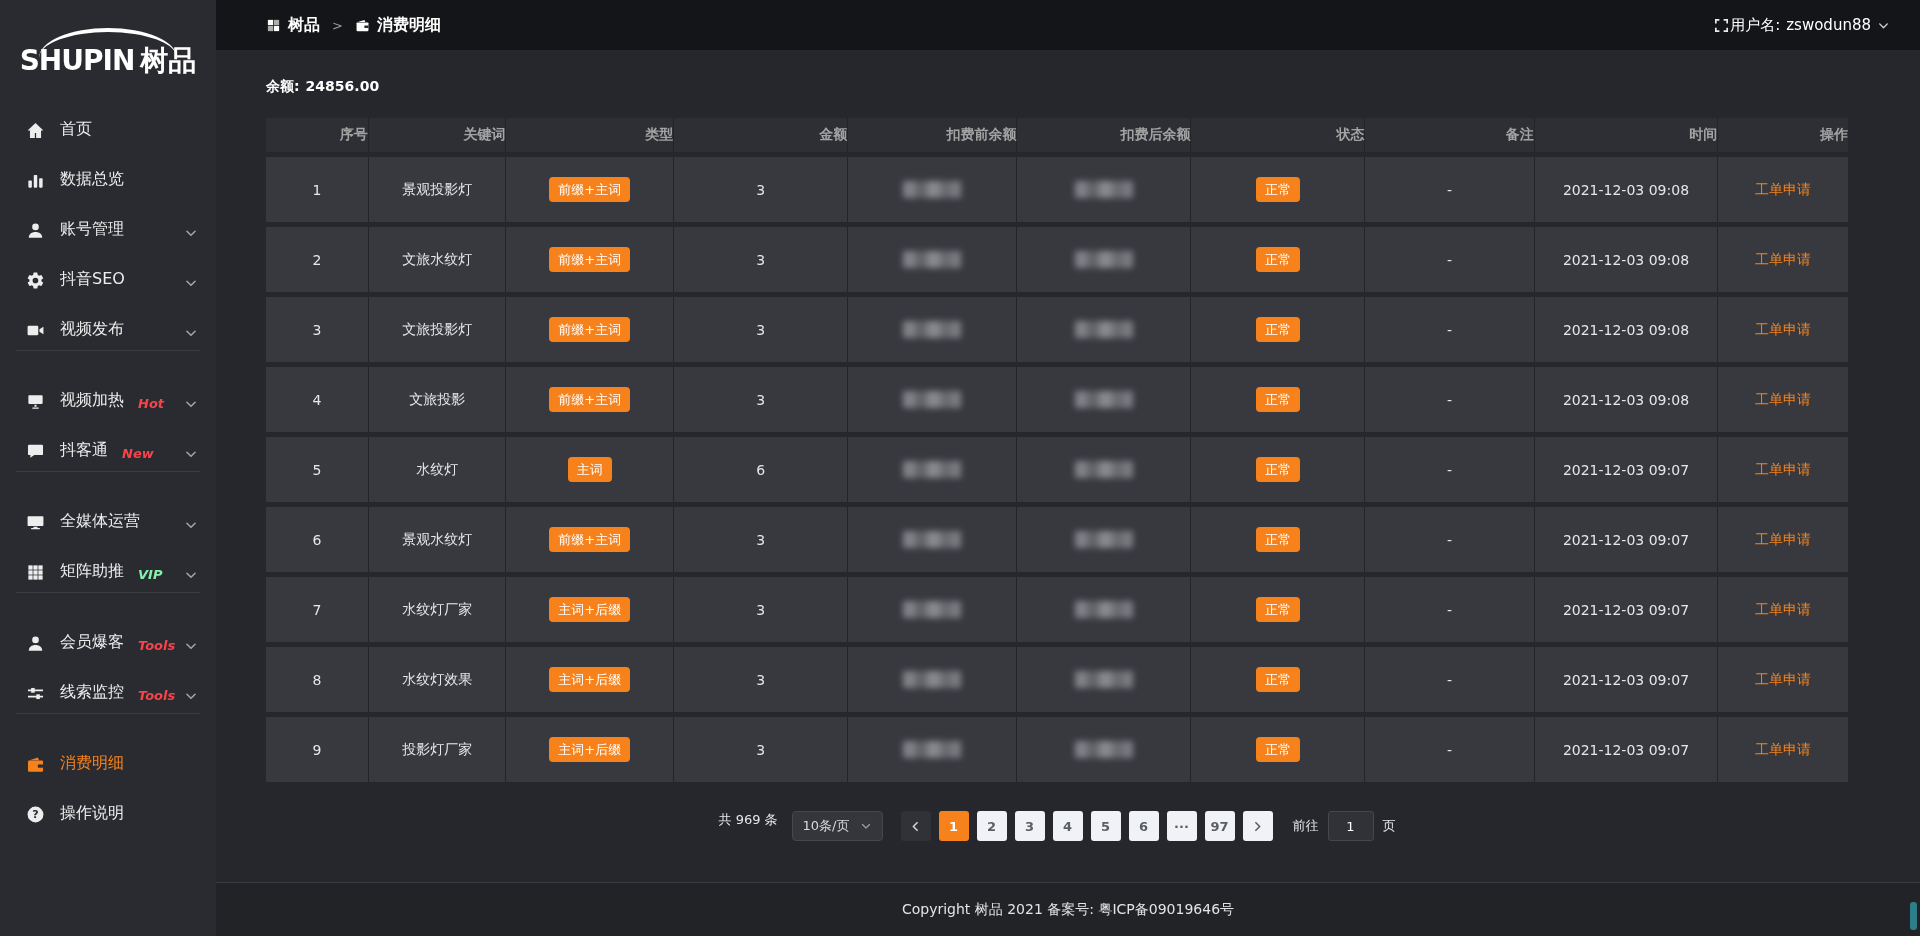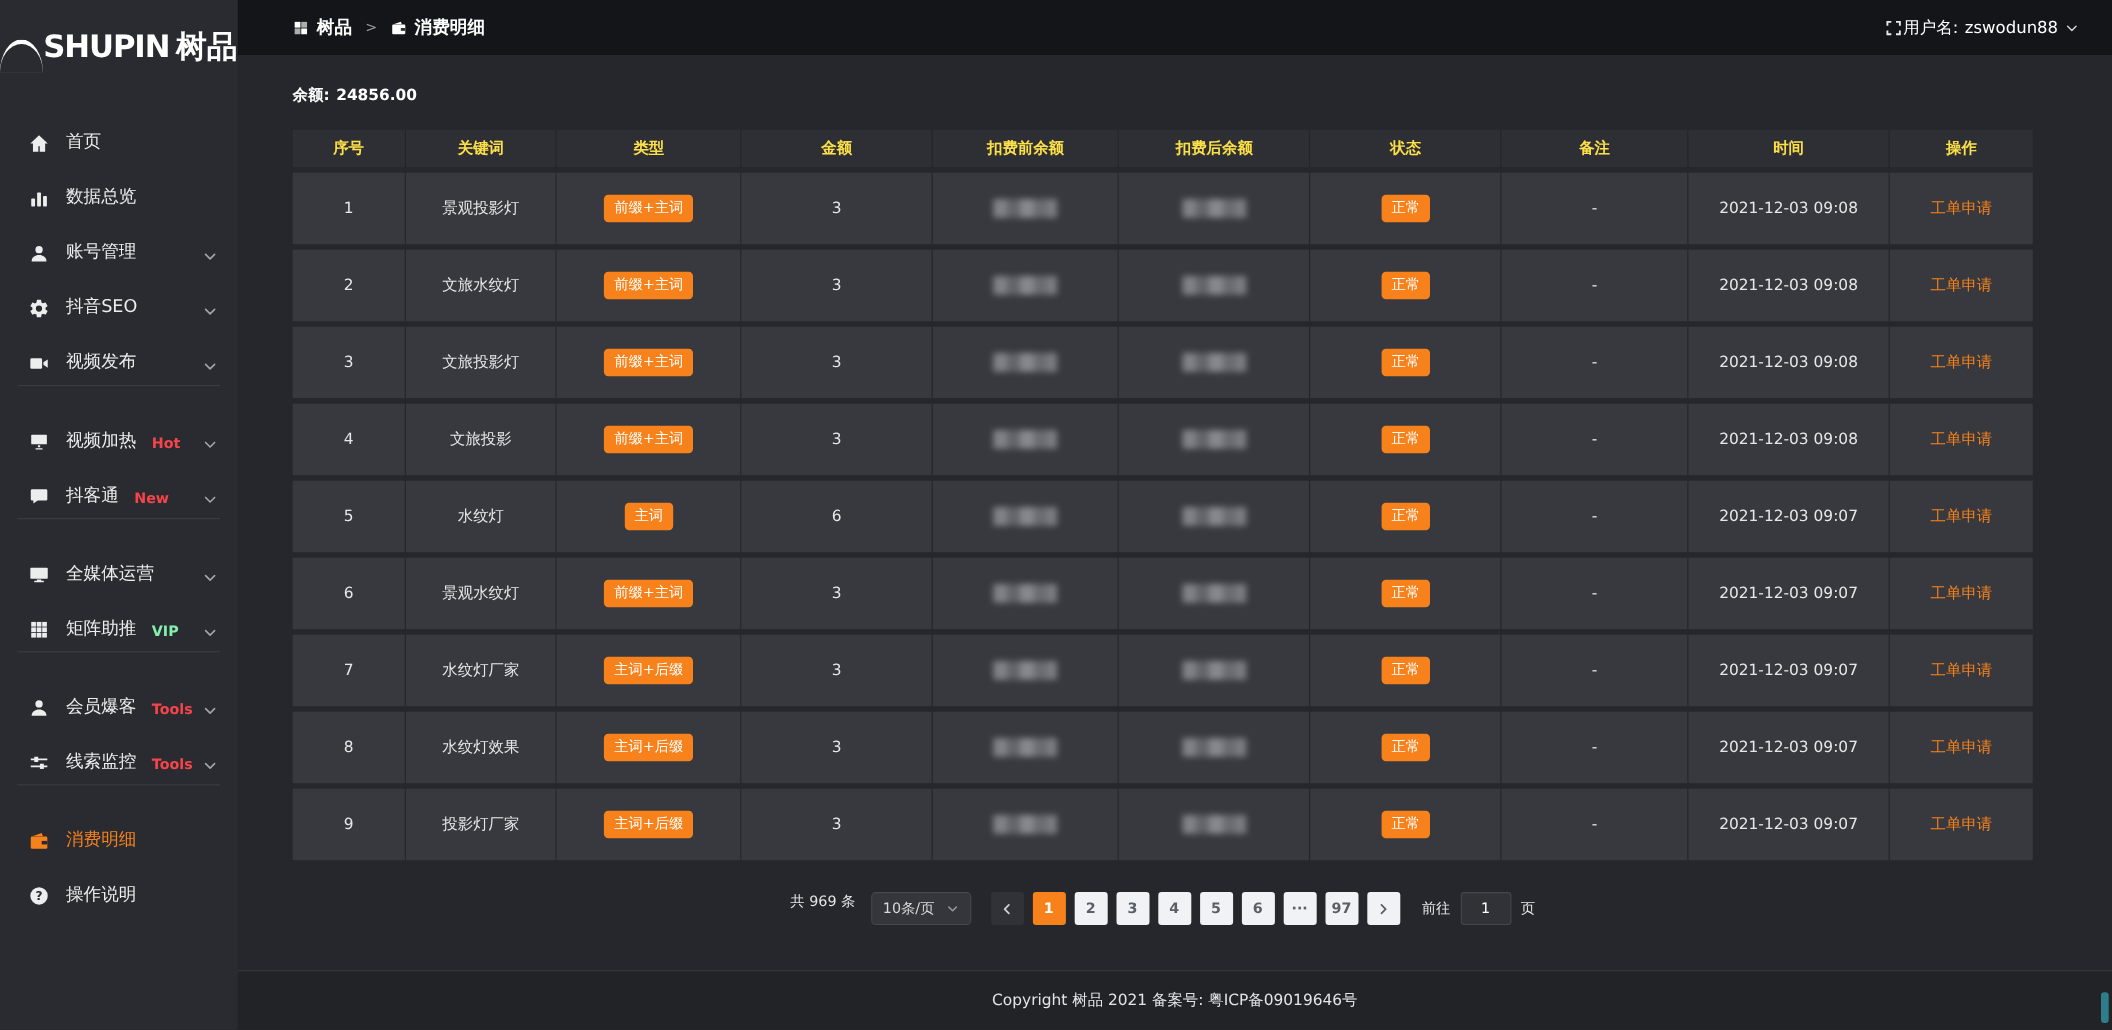--- a/index.html
+++ b/index.html
@@ -7,30 +7,30 @@
   body {
     font-family: "DejaVu Sans", "Liberation Sans", sans-serif;
     background:#26272c; color:#e8eaed; position:relative;
   }
   svg{display:block}
   .ico{display:inline-flex;align-items:center;justify-content:center}
   .ico svg{width:100%;height:100%}
 
   
   .sidebar{position:absolute;left:0;top:0;bottom:0;width:216px;background:#2a2b30;z-index:5}
-  .logo{height:80px;display:flex;flex-direction:row;align-items:center;justify-content:flex-end;padding-top:6px}
+  .logo{height:80px;display:flex;flex-direction:column;align-items:center;justify-content:flex-end;padding-top:6px}
   .logo-arc{width:138px;height:30px;border:solid #fff;border-width:4px 0 0 0;border-radius:50%/100% 100% 0 0;margin-bottom:-16px}
   .logo-text{font-weight:bold;font-size:28px;color:#fff;letter-spacing:-1px;white-space:nowrap}
   .logo-cn{margin-left:6px;letter-spacing:0}
   .menu{padding-top:10px}
   .menu-item{height:50px;display:flex;align-items:flex-end;padding:0 18px 0 26px;cursor:pointer;font-size:16px;color:#eceded}
   .menu-item.active{color:#f7821c}
   .mi-icon{width:19px;height:19px;margin-right:15px;flex:0 0 auto}
   .mi-label{white-space:nowrap}
-  .mi-badge{margin-left:14px;font-weight:bold;font-size:13px}
+  .mi-badge{margin-left:14px;font-style:italic;font-weight:bold;font-size:13px}
   .mi-chevron{margin-left:auto;width:14px;height:14px;color:#a2a5aa}
   .menu-divider{height:1px;background:#3b3d42;margin:10px 16px}
 
   
   .main{margin-left:216px;height:936px;position:relative}
   .topbar{height:50px;background:#141519;display:flex;align-items:center;padding:0 30px 0 50px}
   .breadcrumb{display:flex;align-items:center;gap:8px;font-size:16px;font-weight:bold;color:#fff}
   .crumb{display:inline-flex;align-items:center;gap:7px;cursor:pointer}
   .bc-icon{width:15px;height:15px;color:#fff}
   .crumb-sep{color:#9a9da2;font-size:13px;font-weight:normal;margin:0 4px}
@@ -38,21 +38,21 @@
   .fs-icon{width:17px;height:17px;color:#e8eaed;cursor:pointer}
   .user{display:inline-flex;align-items:center;gap:6px;cursor:pointer;white-space:nowrap}
   .user .chev{width:13px;height:13px;color:#cfd0d3}
 
   .content{padding:0 72px 0 50px}
   .balance{padding:28px 0 17px;font-size:14px;color:#fff;font-weight:bold}
   .balance b{margin-left:6px;font-size:14px}
 
   
   table.data{width:100%;border-collapse:separate;border-spacing:0 5px;table-layout:fixed}
-  .data th{background:#2d2f35;height:34px;font-size:14px;font-weight:bold;color:#fde047;text-align:center;border-right:1px solid #232428}
+  .data th{background:#2d2f35;height:34px;font-size:14px;font-weight:bold;color:#a3a3a3;text-align:right;border-right:1px solid #232428}
   .data td{background:#37393f;height:65px;font-size:14px;color:#e6e7e9;text-align:center;border-right:1px solid #232428}
   .data th:last-child,.data td:last-child{border-right:none}
   .type-badge,.status-badge{display:inline-block;background:#f7821c;color:#fff;font-size:13px;line-height:1;padding:6px 9px;border-radius:4px;white-space:nowrap}
   .action-link{color:#f7821c;cursor:pointer;white-space:nowrap}
   .blur-redact{width:58px;height:17px;margin:0 auto;border-radius:1px;opacity:.8;filter:blur(3px);
     background:linear-gradient(90deg,#93959a 0 12px,#6e7075 12px 24px,#9b9da1 24px 37px,#77797e 37px 49px,#8c8e93 49px 58px)}
 
   
   .pagination{display:flex;align-items:flex-start;justify-content:center;gap:8px;margin-top:24px;font-size:13px;color:#e6e7e9}
   .page-total{margin-right:6px;white-space:nowrap}

